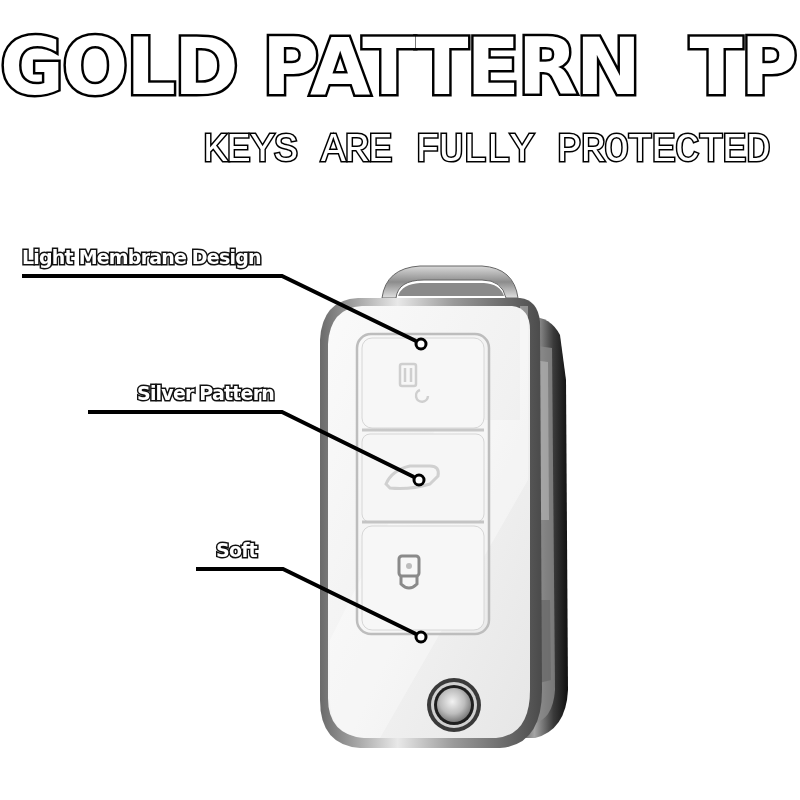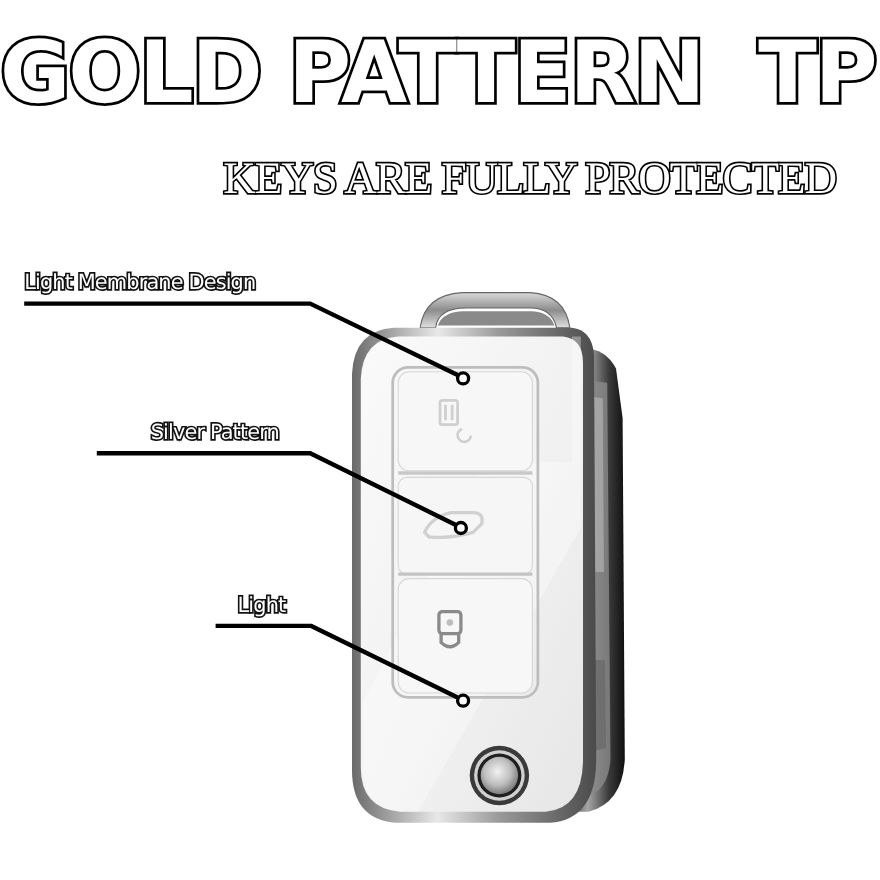--- a/index.html
+++ b/index.html
@@ -8,32 +8,32 @@
     .headline {
       position: absolute; left: 0; top: 22px; width: 800px; text-align: center;
       font-family: "DejaVu Sans", sans-serif; font-weight: bold;
       font-size: 78px; letter-spacing: -2px; line-height: 90px;
       color: #ffffff;
       -webkit-text-stroke: 5px #000000;
       paint-order: stroke fill;
       white-space: pre;
     }
     .subheadline {
-      position: absolute; left: 203px; top: 135px; width: 560px;
-      font-family: Liberation Serif, serif; font-weight: normal;
+      position: absolute; left: 203px; top: 124px; width: 560px;
+      font-family: Liberation Mono, monospace; font-weight: normal;
       font-size: 41px; letter-spacing: -1px; line-height: 52px;
       color: #ffffff;
       -webkit-text-stroke: 3px #000000;
       paint-order: stroke fill;
       white-space: nowrap;
     }
 
     .callout-label {
       position: absolute;
-      font-family: "DejaVu Sans", sans-serif; font-weight: normal;
+      font-family: "DejaVu Sans", sans-serif; font-weight: bold;
       font-size: 19px; letter-spacing: -0.8px; line-height: 24px;
       color: #ffffff;
       -webkit-text-stroke: 3px #111111;
       paint-order: stroke fill;
       white-space: nowrap;
     }
     #lbl-1 { left: 22px; top: 245px; }
     #lbl-2 { left: 92px; top: 381px; margin-left: 45px; }
     #lbl-3 { left: 216px; top: 538px; }
 
@@ -140,13 +140,13 @@
     <circle cx="419" cy="480" r="5" fill="#fff" stroke="#000" stroke-width="3"></circle>
   </g>
   <g>
     <polyline points="196,569 283,569 416,634" fill="none" stroke="#000" stroke-width="4"></polyline>
     <circle cx="421" cy="637" r="5" fill="#fff" stroke="#000" stroke-width="3"></circle>
   </g>
 </svg>
 
 <div id="lbl-1" class="callout-label">Light Membrane Design</div>
 <div id="lbl-2" class="callout-label">Silver Pattern</div>
-<div id="lbl-3" class="callout-label">Light</div>
+<div id="lbl-3" class="callout-label">Soft</div>
 
 </body></html>

